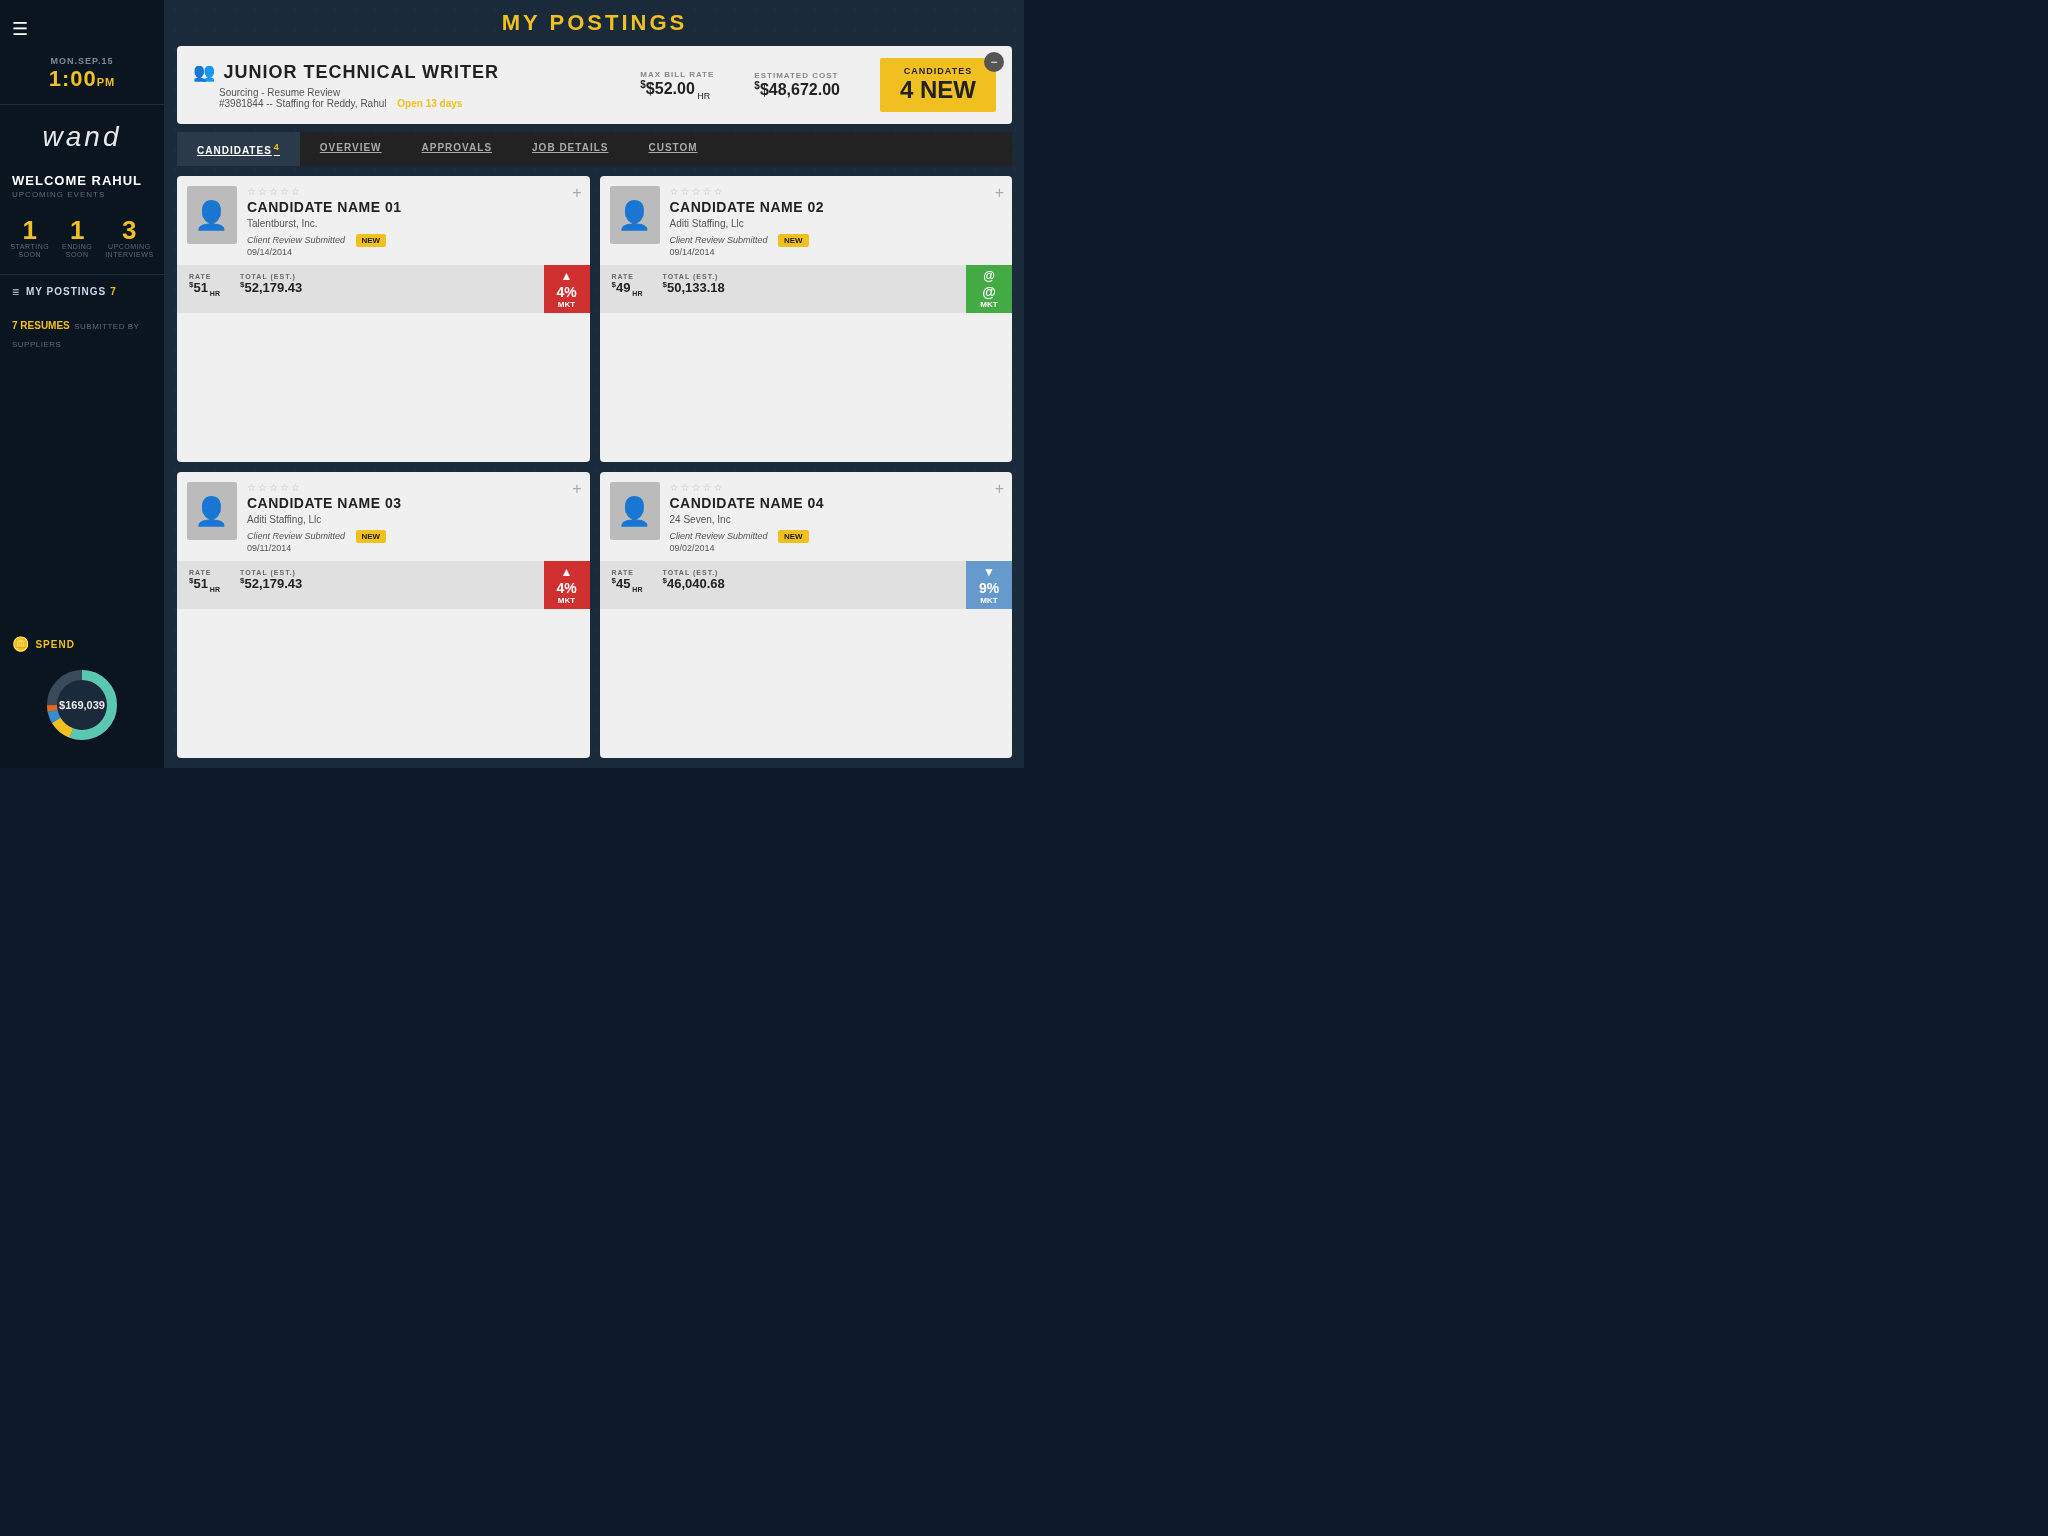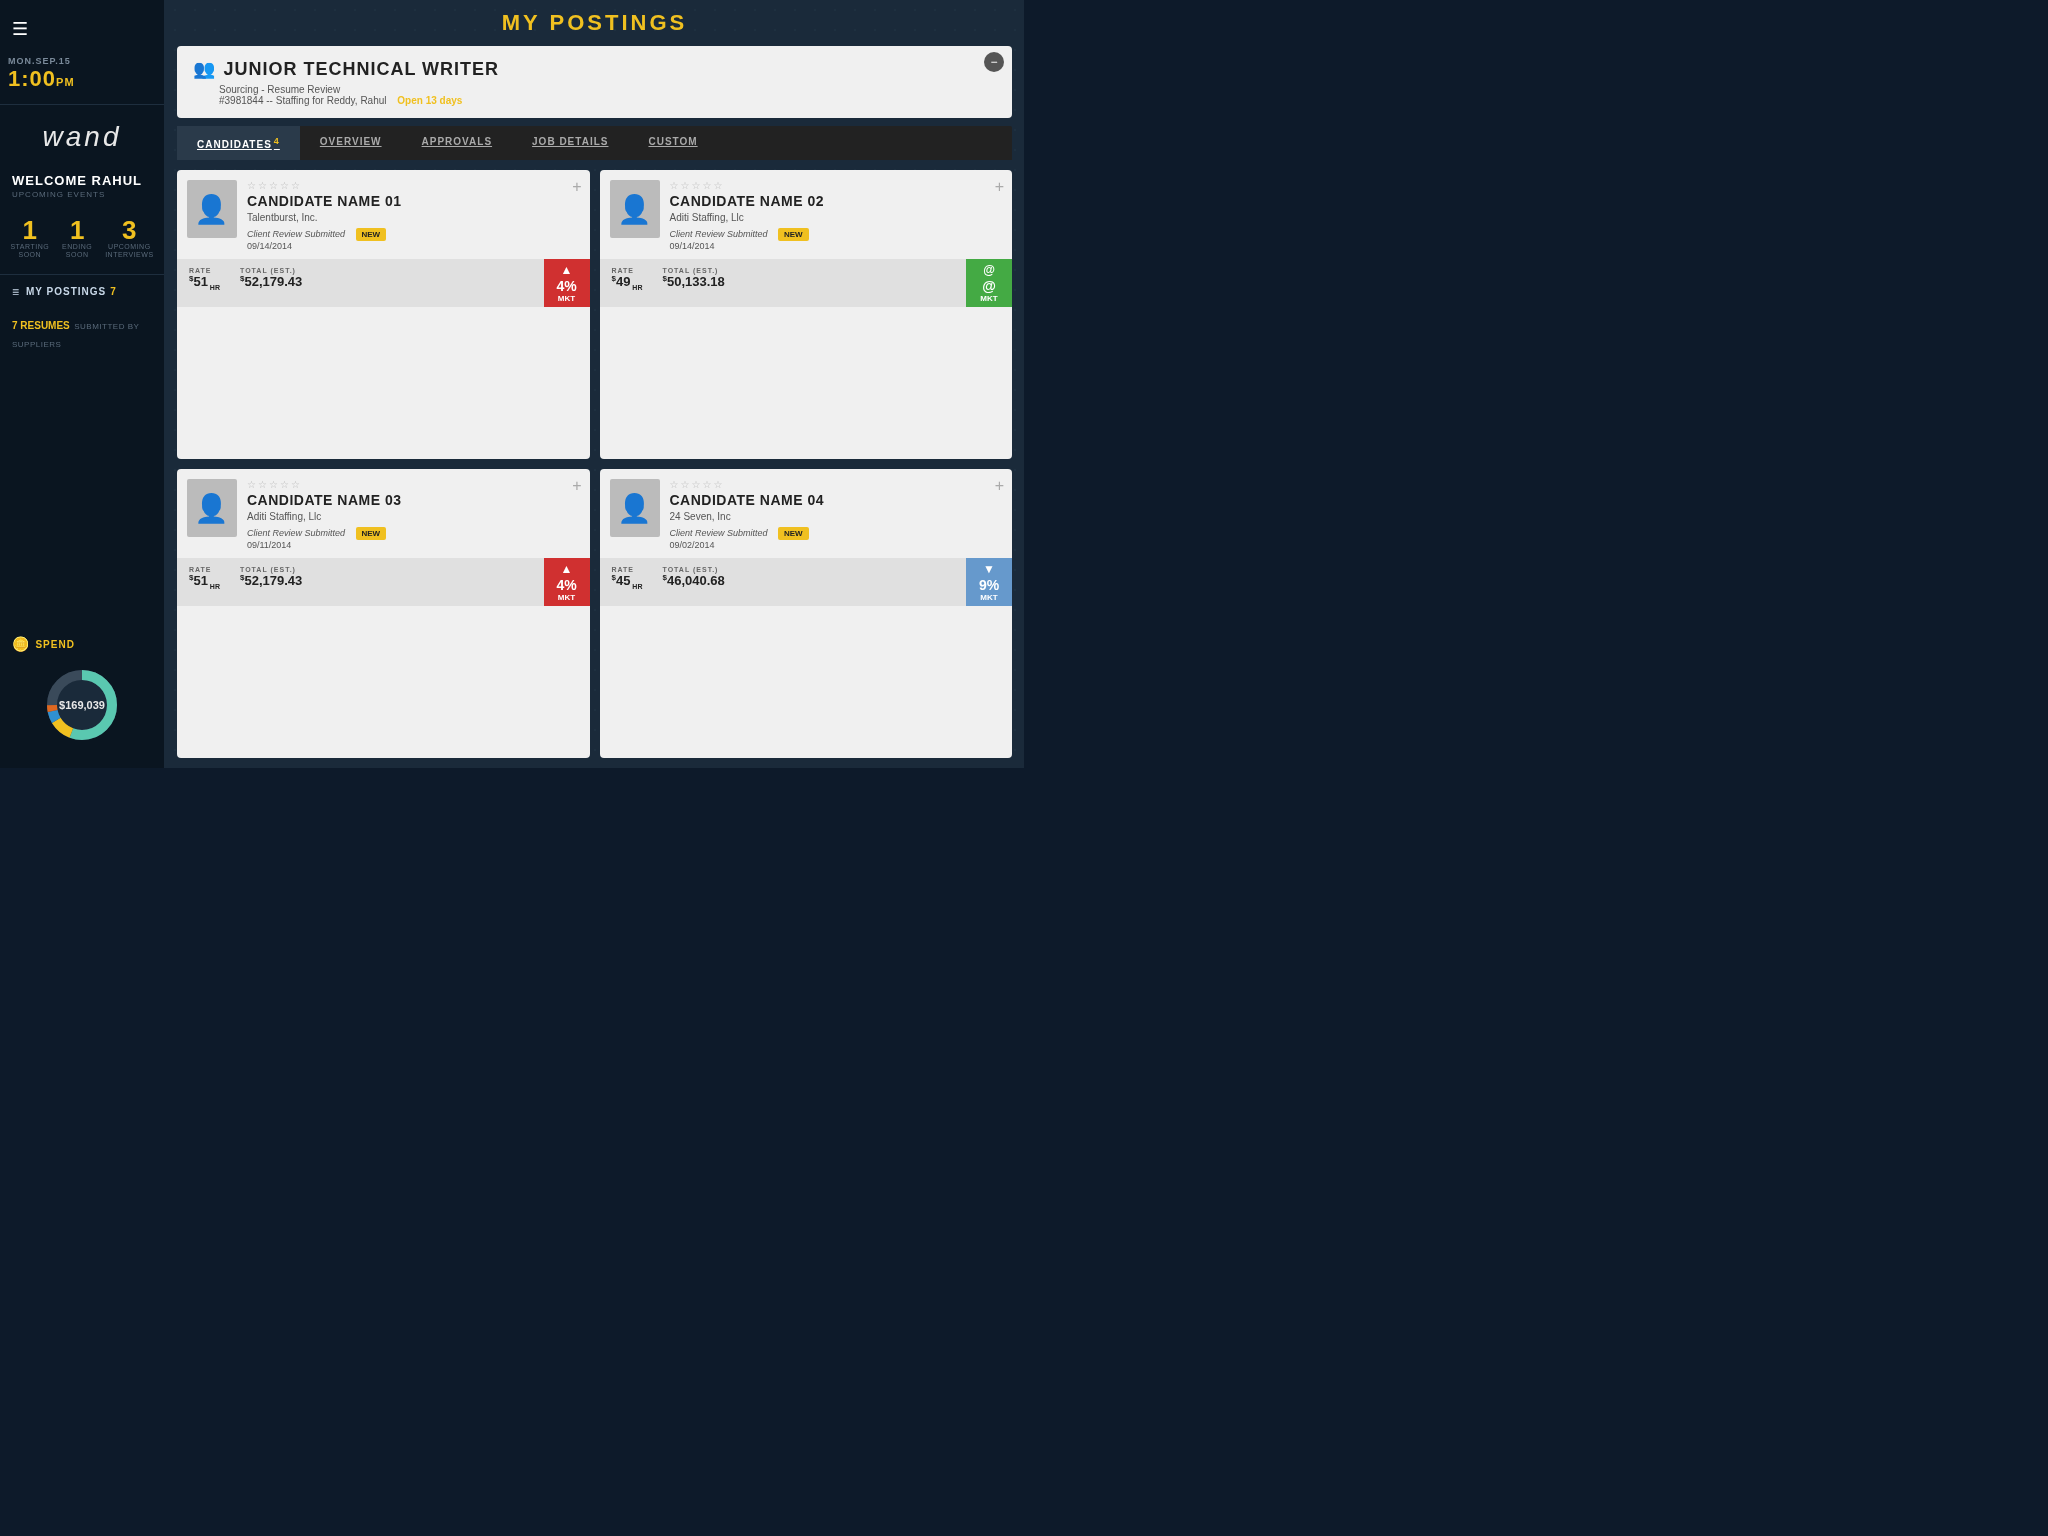--- a/index.html
+++ b/index.html
@@ -26,20 +26,21 @@
       display: flex;
       align-items: center;
       padding: 8px 12px 16px;
     }
     .hamburger-icon {
       color: #fff;
       font-size: 18px;
       cursor: pointer;
     }
     .sidebar-datetime {
+      text-align: center;
       padding: 0 8px 12px;
       border-bottom: 1px solid #1e2e3e;
     }
     .datetime-day {
       color: #7a8a9a;
       font-size: 9px;
       letter-spacing: 1px;
       font-weight: bold;
     }
     .datetime-time {
@@ -540,20 +541,38 @@
       <div class="job-title-row">
         <span class="job-icon">👥</span>
         <span class="job-title">JUNIOR TECHNICAL WRITER</span>
       </div>
       <div class="job-subtitle">
         <span>Sourcing - Resume Review</span><br>
         <span>#3981844 -- Staffing for Reddy, Rahul</span>
         <span class="job-open-days">Open 13 days</span>
       </div>
     </div>
+    <div class="job-stats">
+      <div class="stat-block">
+        <div class="stat-label">MAX BILL RATE</div>
+        <div class="stat-value">
+          <sup>$</sup><span>$52.00</span><sub> HR</sub>
+        </div>
+      </div>
+      <div class="stat-block">
+        <div class="stat-label">ESTIMATED COST</div>
+        <div class="stat-value">
+          <sup>$</sup><span>$48,672.00</span>
+        </div>
+      </div>
+      <div class="candidates-badge">
+        <div class="candidates-badge-label">CANDIDATES</div>
+        <div class="candidates-badge-value">4 NEW</div>
+      </div>
+    </div>
     <div class="close-btn">−</div>
   </div>
 
   <div class="tabs-bar">
     <div class="tab-item active">
       CANDIDATES<span class="tab-badge">4</span>
     </div>
     <div class="tab-item">OVERVIEW</div>
     <div class="tab-item">APPROVALS</div>
     <div class="tab-item">JOB DETAILS</div>

